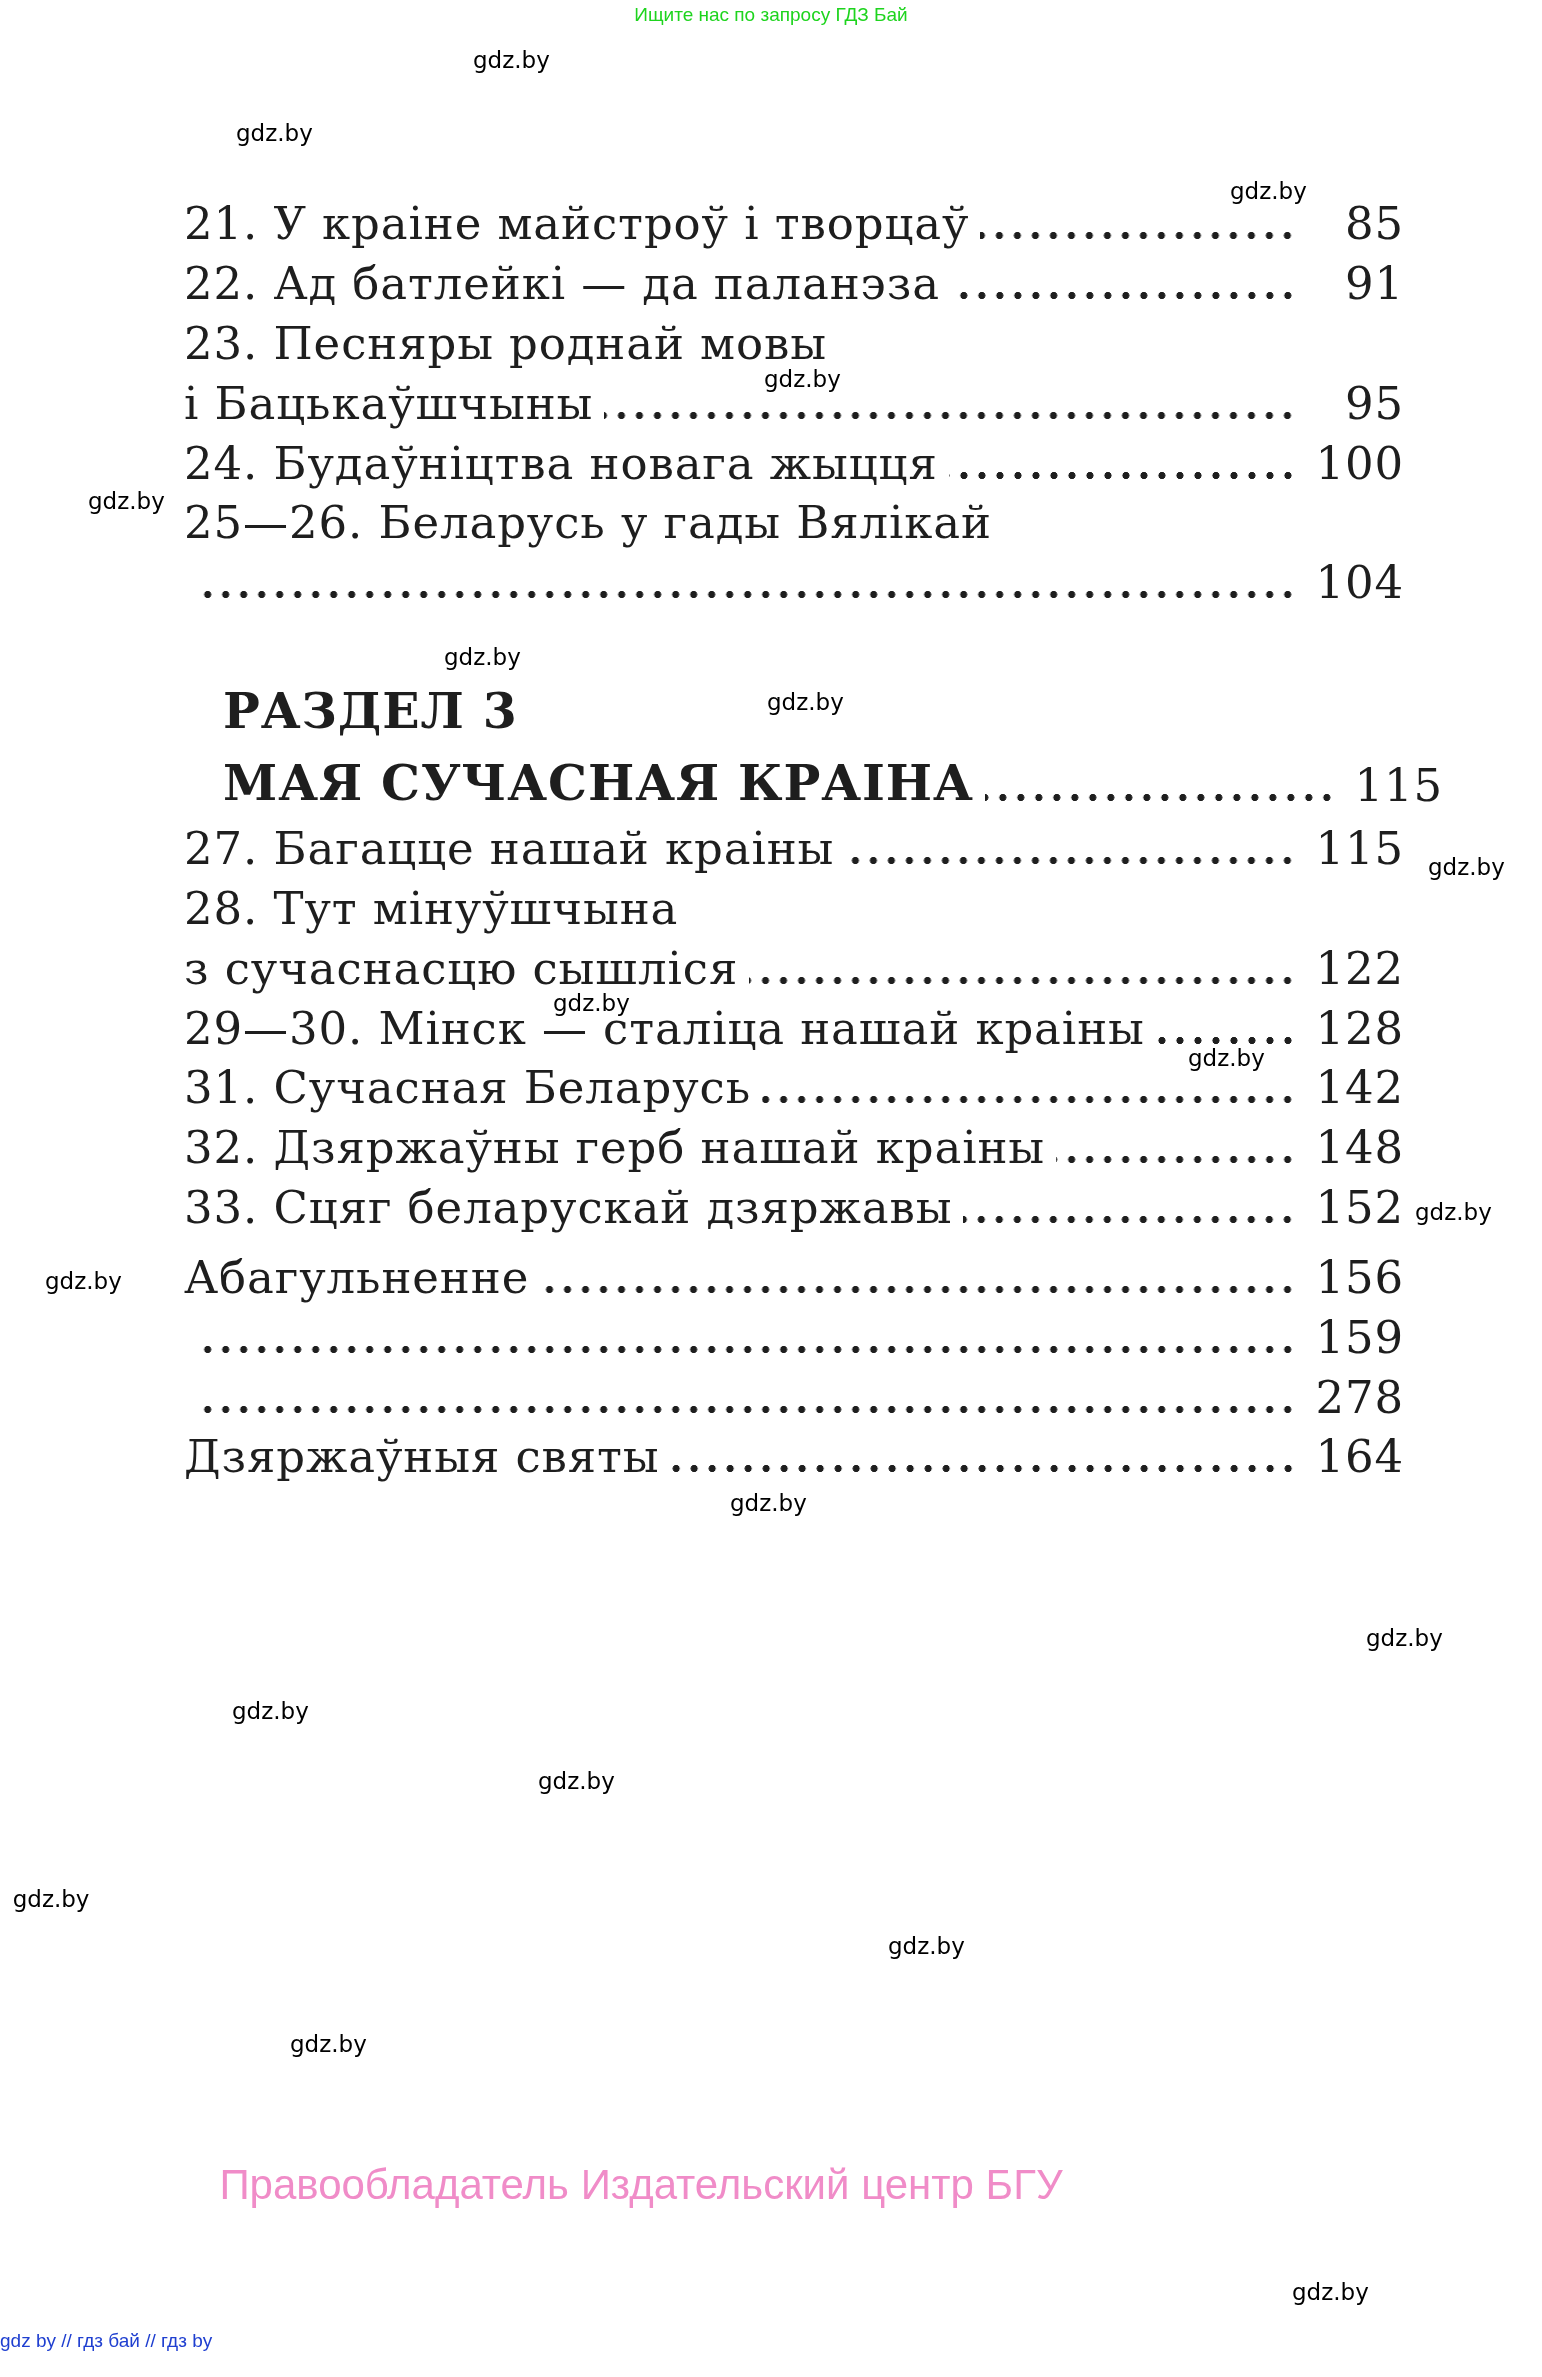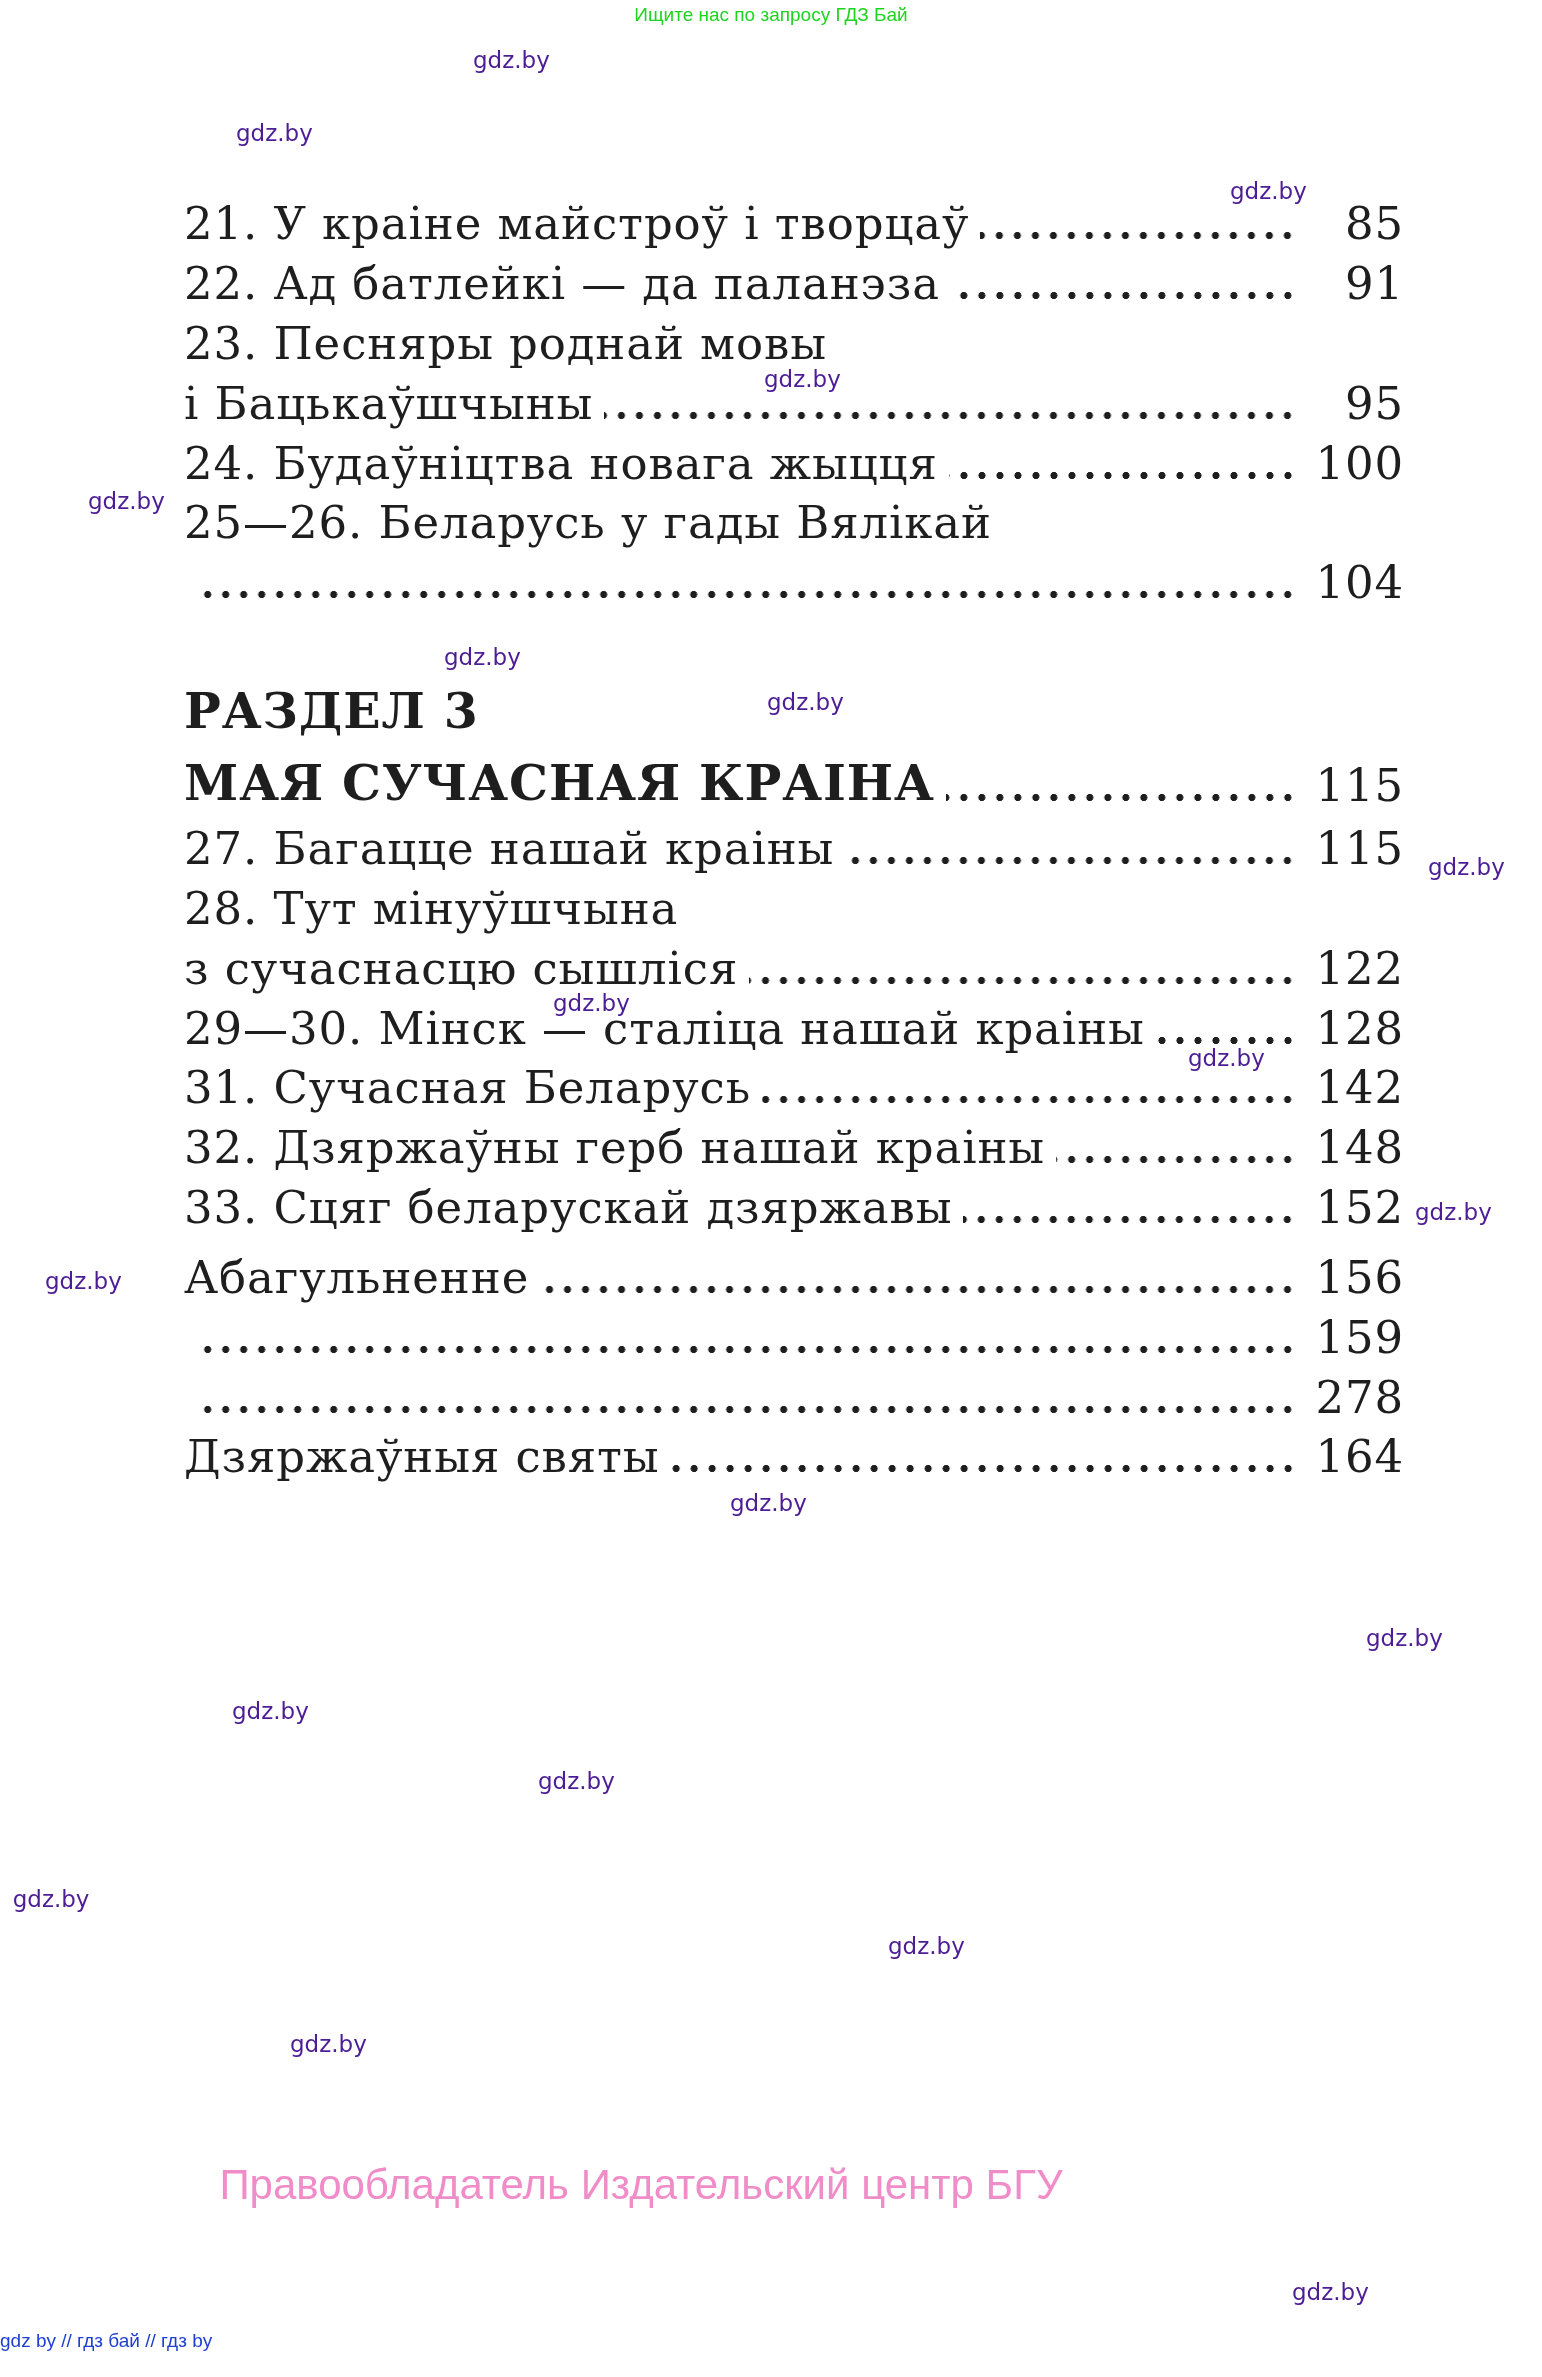--- a/index.html
+++ b/index.html
@@ -15,24 +15,24 @@
     display: flex; align-items: flex-end; white-space: nowrap; line-height: 1;
     letter-spacing: 0.9px;
   }
   .line .title { flex: 0 0 auto; }
   .line .dots {
     flex: 1 1 auto; overflow: hidden; margin: 0 7.3px 5.4px 11px; height: 11px;
     background-image: radial-gradient(circle, #1e1e1e 3.3px, transparent 3.8px);
     background-size: 18px 11px; background-repeat: repeat-x; background-position: right center;
   }
   .line .page { flex: 0 0 auto; text-align: right; min-width: 100px; }
-  .line.heading { font-weight: bold; font-size: 49px; }
+  .line.heading { font-weight: bold; font-size: 49px; margin-left: 39px; }
   .line.nodots .spacer { flex: 1 1 auto; }
   .watermark {
-    position: absolute; font-family: "DejaVu Sans", sans-serif; font-size: 23px; color: #4c1d95;
+    position: absolute; font-family: "DejaVu Sans", sans-serif; font-size: 23px; color: #000000;
   }
   .rights {
     position: absolute; top: 2161px; left: 0; width: 1282px; text-align: center;
     font-family: "Liberation Sans", sans-serif; font-size: 42px; color: #f08cc8;
   }
   .footer-links {
     position: absolute; top: 2330px; left: 0; width: 1542px; text-align: left;
     font-family: "Liberation Sans", sans-serif; font-size: 19px; color: #1f3fd0;
   }
 </style>

